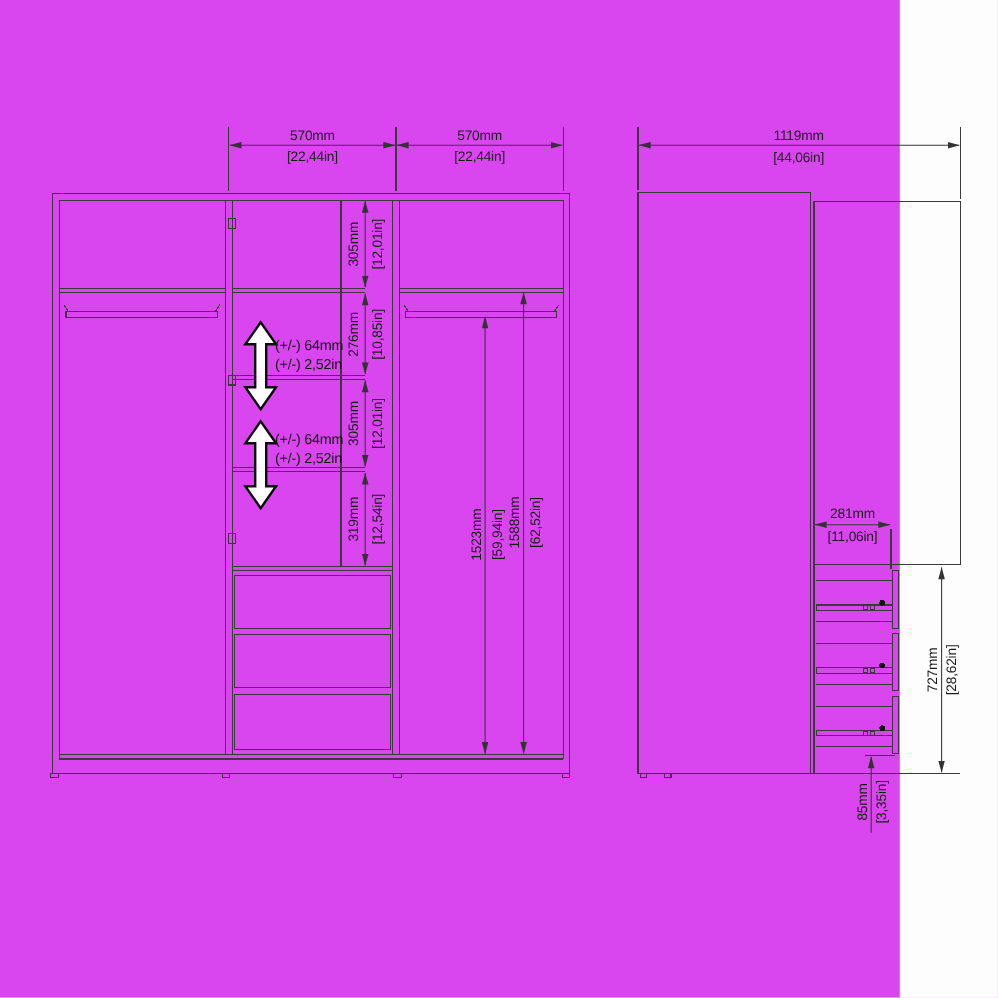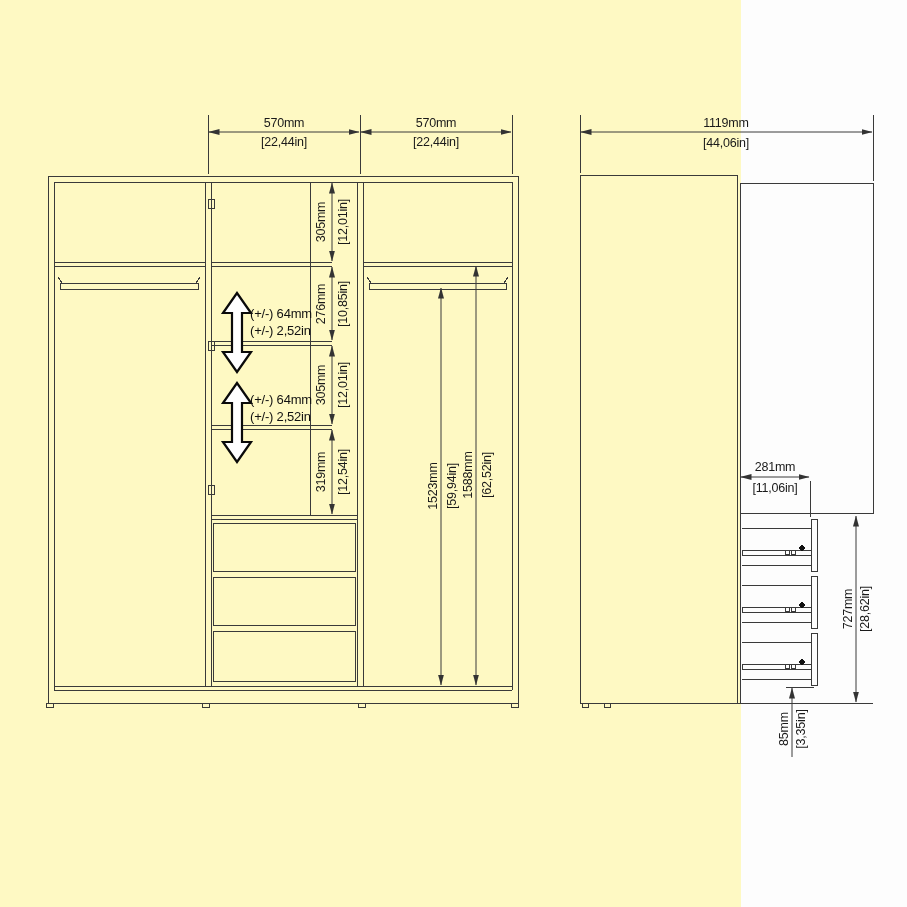--- a/index.html
+++ b/index.html
@@ -1,16 +1,16 @@
 <!DOCTYPE html>
 <html><head>
 <meta charset="utf-8">
 <style>
   html,body{margin:0;padding:0;background:#fdfdfd;}
-  .stage{width:741px;height:907px;background:#fef9c3;position:relative;font-family:"Liberation Sans",sans-serif;}
+  .stage{width:818px;height:907px;background:#d946ef;position:relative;font-family:"Liberation Sans",sans-serif;}
   svg{display:block;}
   .t{font-family:"Liberation Sans",sans-serif;font-size:12.5px;fill:#1a1a1a;letter-spacing:-0.2px;}
   .ta{font-family:"Liberation Sans",sans-serif;font-size:13px;fill:#111;letter-spacing:-0.2px;}
   .ln line,.ln rect,.ln path{stroke:#3a3a3a;stroke-width:1;fill:none;}
   .crisp{shape-rendering:crispEdges;}
   .thick{stroke-width:1.6;}
   .fillb{fill:#111;stroke:none;}
   .dim{stroke:#3a3a3a;stroke-width:1;fill:none;}
   .adj{fill:#ffffff;stroke:#0a0a0a;stroke-width:2.2;}
 </style>

